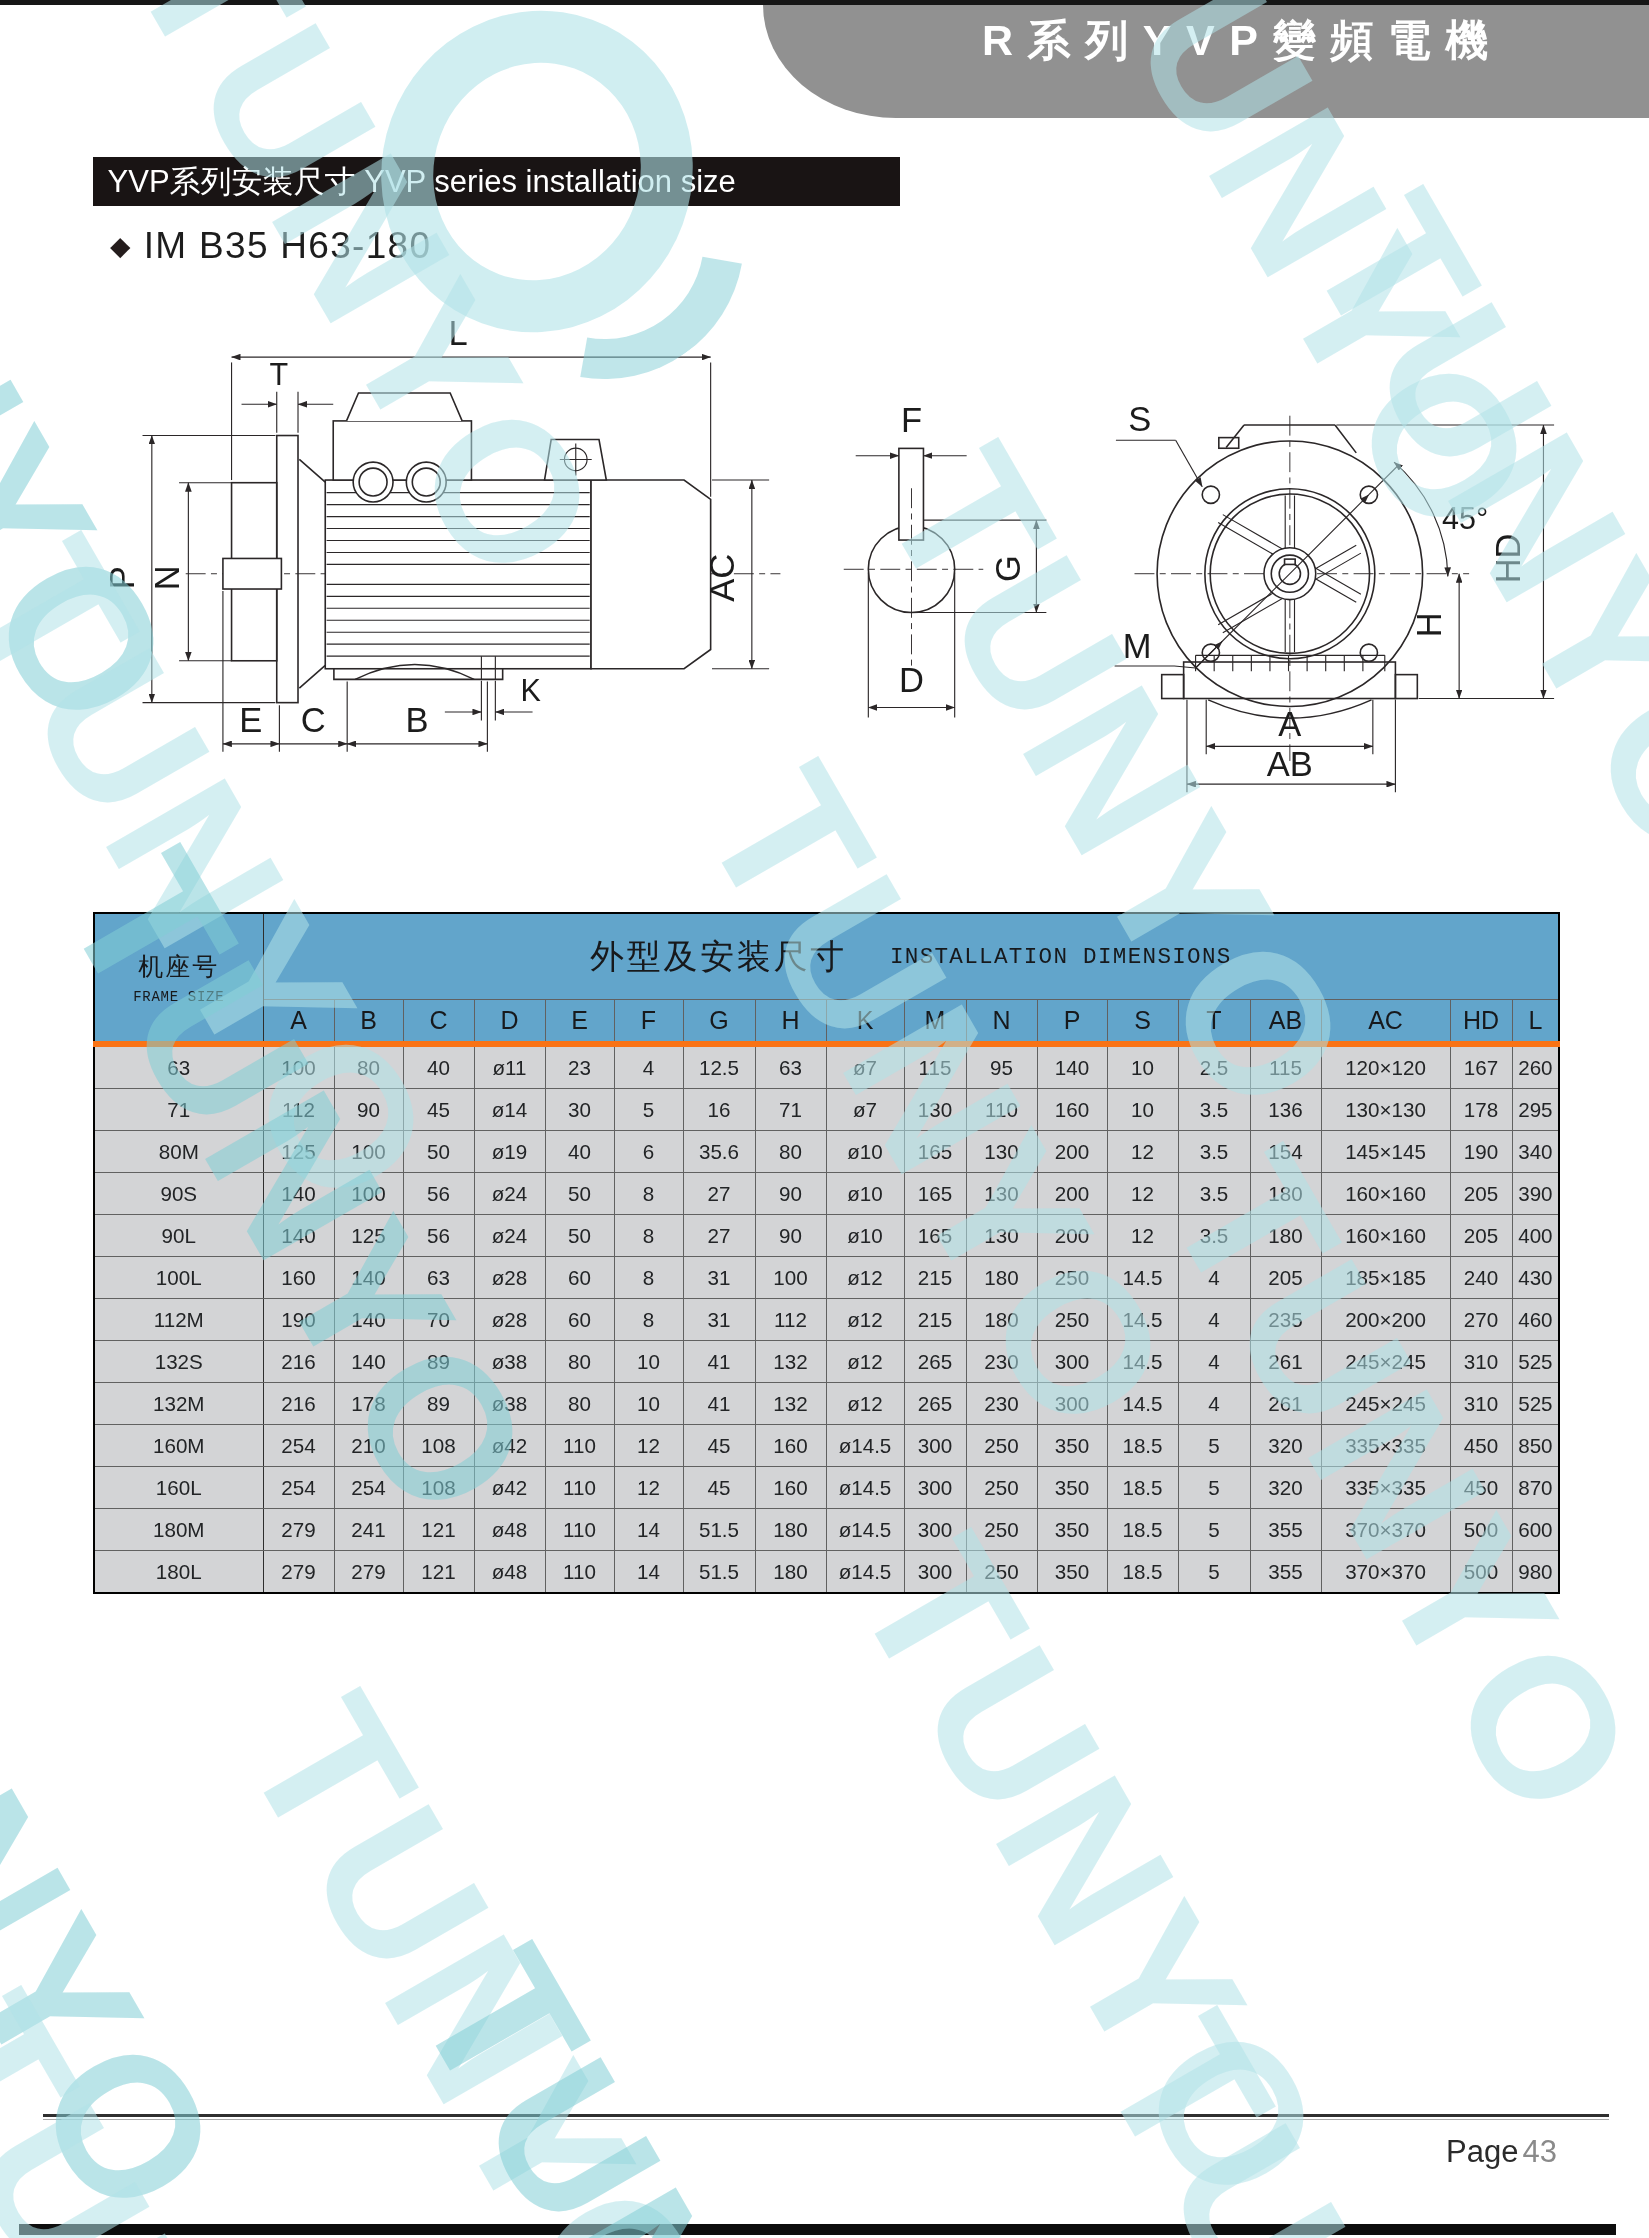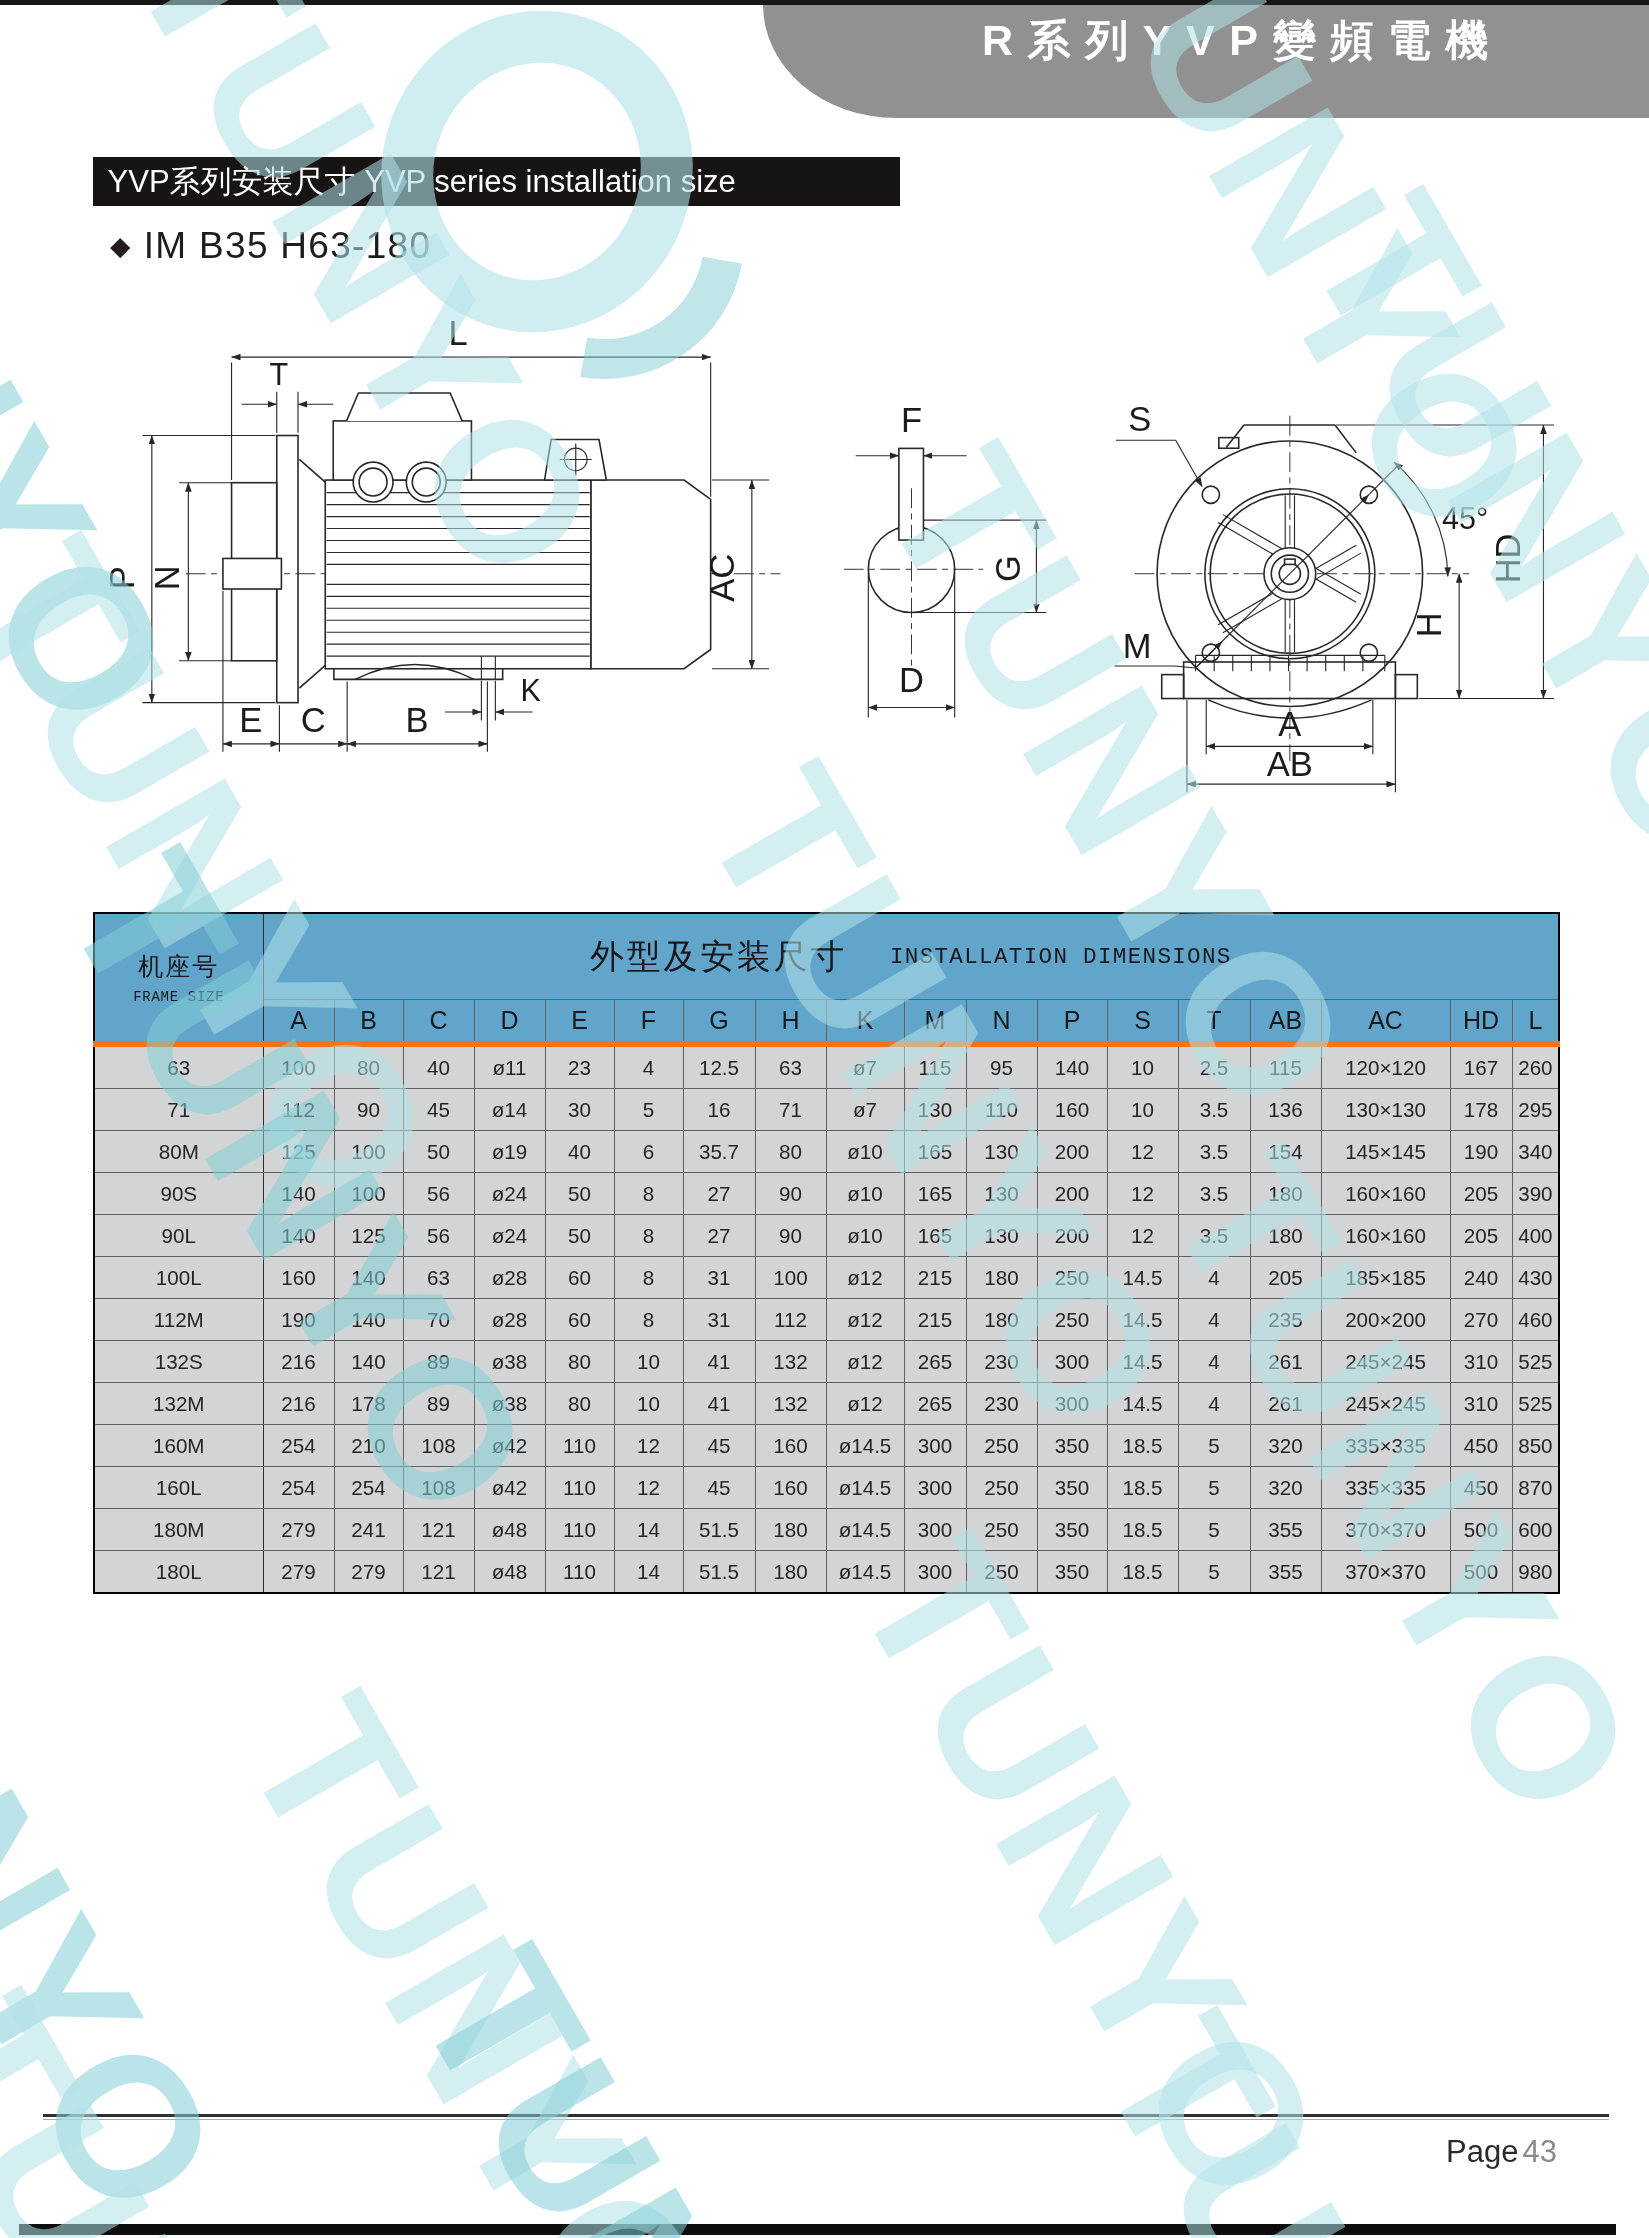--- a/index.html
+++ b/index.html
@@ -364,21 +364,21 @@
           <td>295</td>
         </tr>
         <tr>
           <td class="c-frame">80M</td>
           <td>125</td>
           <td>100</td>
           <td>50</td>
           <td>ø19</td>
           <td>40</td>
           <td>6</td>
-          <td>35.7</td>
+          <td>35.6</td>
           <td>80</td>
           <td>ø10</td>
           <td>165</td>
           <td>130</td>
           <td>200</td>
           <td>12</td>
           <td>3.5</td>
           <td>154</td>
           <td>145×145</td>
           <td>190</td>

